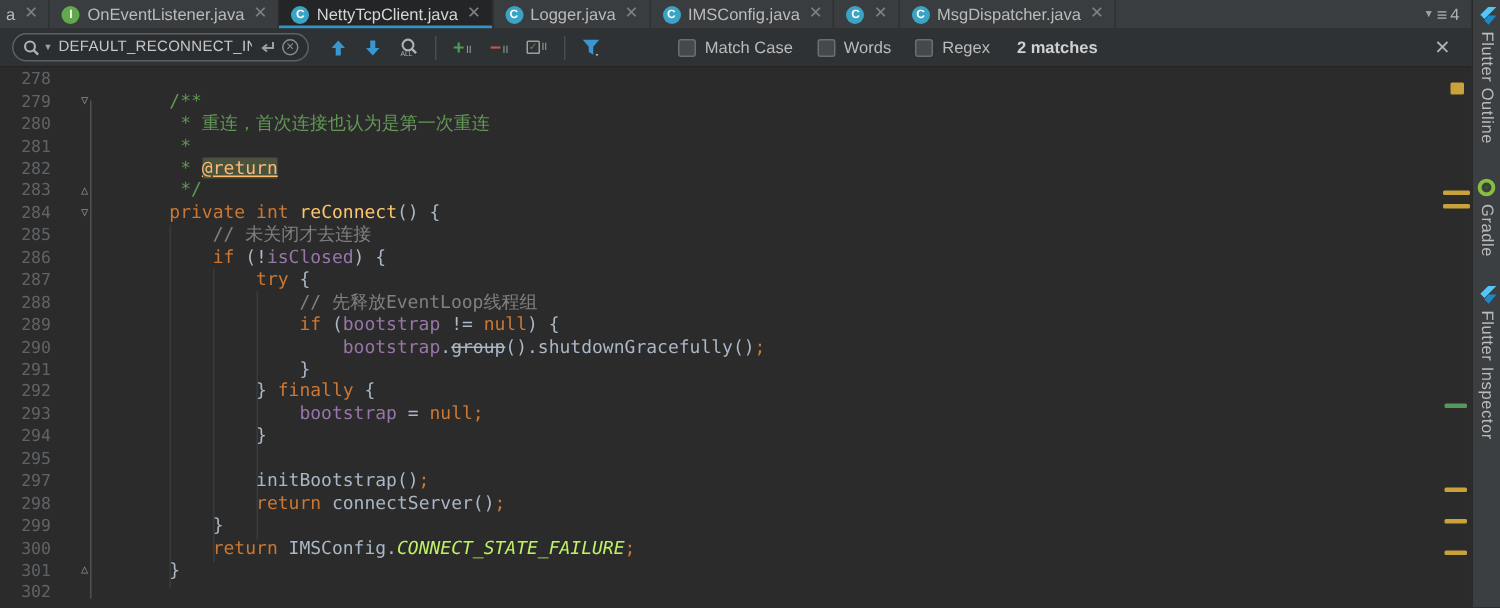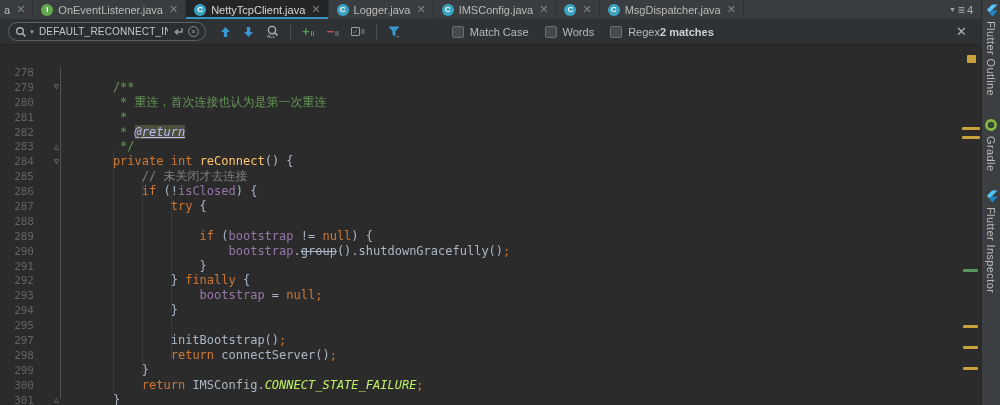--- a/index.html
+++ b/index.html
@@ -36,40 +36,40 @@
   .fb-btn { display:flex; align-items:center; justify-content:center; padding:0 6px; height:100%; }
   .sep { width:1px; height:16px; background:#4A4D4F; margin:0 5px; }
   .occ { display:flex; align-items:flex-end; gap:1px; padding:0 6px; }
   .occ .sign { font-size:13px; font-weight:bold; line-height:12px; }
   .occ .ii { font-size:7px; color:#9AA0A3; line-height:8px; }
   .occ .box { width:9px; height:9px; border:1px solid #9DA0A2; border-radius:1px; font-size:7px; line-height:8px;
               color:#6A8759; text-align:center; }
   .opts { display:flex; gap:16px; margin-left:22px;padding-left:23px; }
   .opt { display:flex; align-items:center; gap:6px; font-size:11px; color:#BBBBBB; }
   .cbx { width:12px; height:12px; background:#45494C; border:1px solid #6B6E70; border-radius:2px; }
-  .matches { font-size:11px; font-weight:bold; color:#D0D0D0; }
+  .matches { font-size:11px; font-weight:bold; color:#D0D0D0; margin-left:18px; }
   .find-close { margin-left:auto; color:#AFB1B3; font-size:13px; padding:0 6px; }
 
   
   .editor { position:relative; flex:1; background:#2B2B2B; overflow:hidden;
             font-family:"DejaVu Sans Mono",monospace; font-size:12px; }
   .fold-line { position:absolute; left:60px; width:1px; background:#4E5254; z-index:1; }
   .guide { position:absolute; width:1px; background:#383B3D; z-index:1; }
-  .rows { position:absolute; inset:0; z-index:2;margin-top:20px; }
+  .rows { position:absolute; inset:0; z-index:2; }
   .row { height:14.9px; display:flex; align-items:center; }
   .lnum { width:38px; flex:none; text-align:right; color:#606366; font-size:11px; padding-right:4px; }
   .fold { width:46px; flex:none; position:relative; z-index:3; }
   .fold span { position:absolute; left:15px; top:50%; transform:translateY(-52%); font-size:8px;
                color:#888C8E; background:#2B2B2B; line-height:9px; padding:0 1px; }
   .codeline { white-space:pre; line-height:14.9px; color:#A9B7C6; }
   .t-k { color:#CC7832; }
   .t-m { color:#FFC66D; }
   .t-c { color:#808080; }
   .t-d { color:#629755; }
-  .t-dt { color:#c4b5fd; font-style:italic; text-decoration:underline; background:#49523C; }
+  .t-dt { color:#fdba74; text-decoration:underline; background:#49523C; }
   .t-f { color:#9876AA; }
   .t-ct { color:#bef264; font-style:italic; }
   .t-x { color:#A9B7C6; text-decoration:line-through; }
   .scroll-mark { position:absolute; z-index:4; border-radius:1px; }
 
   
   .stripe { width:19px; height:405px; background:#3C3F41; border-left:1px solid #2A2A2A; display:flex;
             flex-direction:column; align-items:center; flex:none; }
   .stripe-btn { display:flex; flex-direction:column; align-items:center; gap:4px; padding-top:4px; }
   .stripe-label { writing-mode:vertical-rl; font-size:11px; color:#BBBBBB; letter-spacing:.4px; white-space:nowrap; }
@@ -259,20 +259,21 @@
           <span class="codeline"><span class="t-p">        </span><span class="t-k">if</span><span class="t-p"> (!</span><span class="t-f">isClosed</span><span class="t-p">) {</span></span>
         </div>
         <div class="row">
           <span class="lnum">287</span>
           <span class="fold"></span>
           <span class="codeline"><span class="t-p">            </span><span class="t-k">try</span><span class="t-p"> {</span></span>
         </div>
         <div class="row">
           <span class="lnum">288</span>
           <span class="fold"></span>
+          <span class="codeline"><span class="t-c">                // 先释放EventLoop线程组</span></span>
         </div>
         <div class="row">
           <span class="lnum">289</span>
           <span class="fold"></span>
           <span class="codeline"><span class="t-p">                </span><span class="t-k">if</span><span class="t-p"> (</span><span class="t-f">bootstrap</span><span class="t-p"> != </span><span class="t-k">null</span><span class="t-p">) {</span></span>
         </div>
         <div class="row">
           <span class="lnum">290</span>
           <span class="fold"></span>
           <span class="codeline"><span class="t-p">                    </span><span class="t-f">bootstrap</span><span class="t-p">.</span><span class="t-x">group</span><span class="t-p">().shutdownGracefully()</span><span class="t-k">;</span></span>

